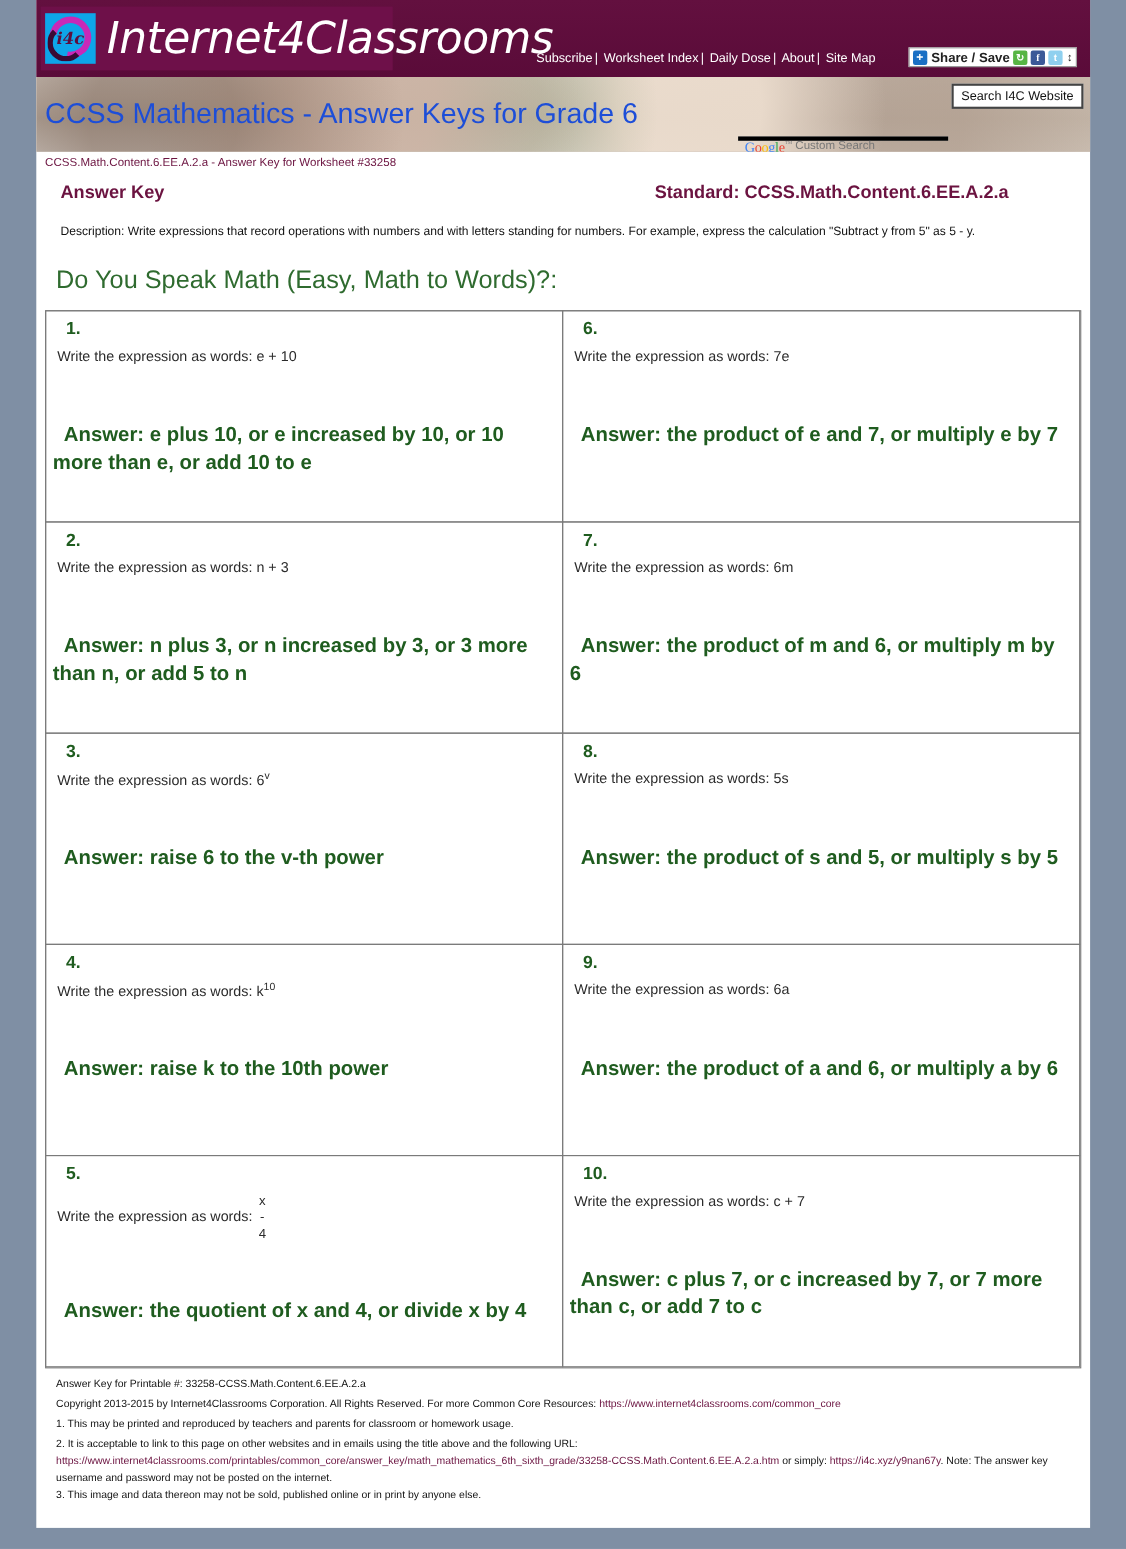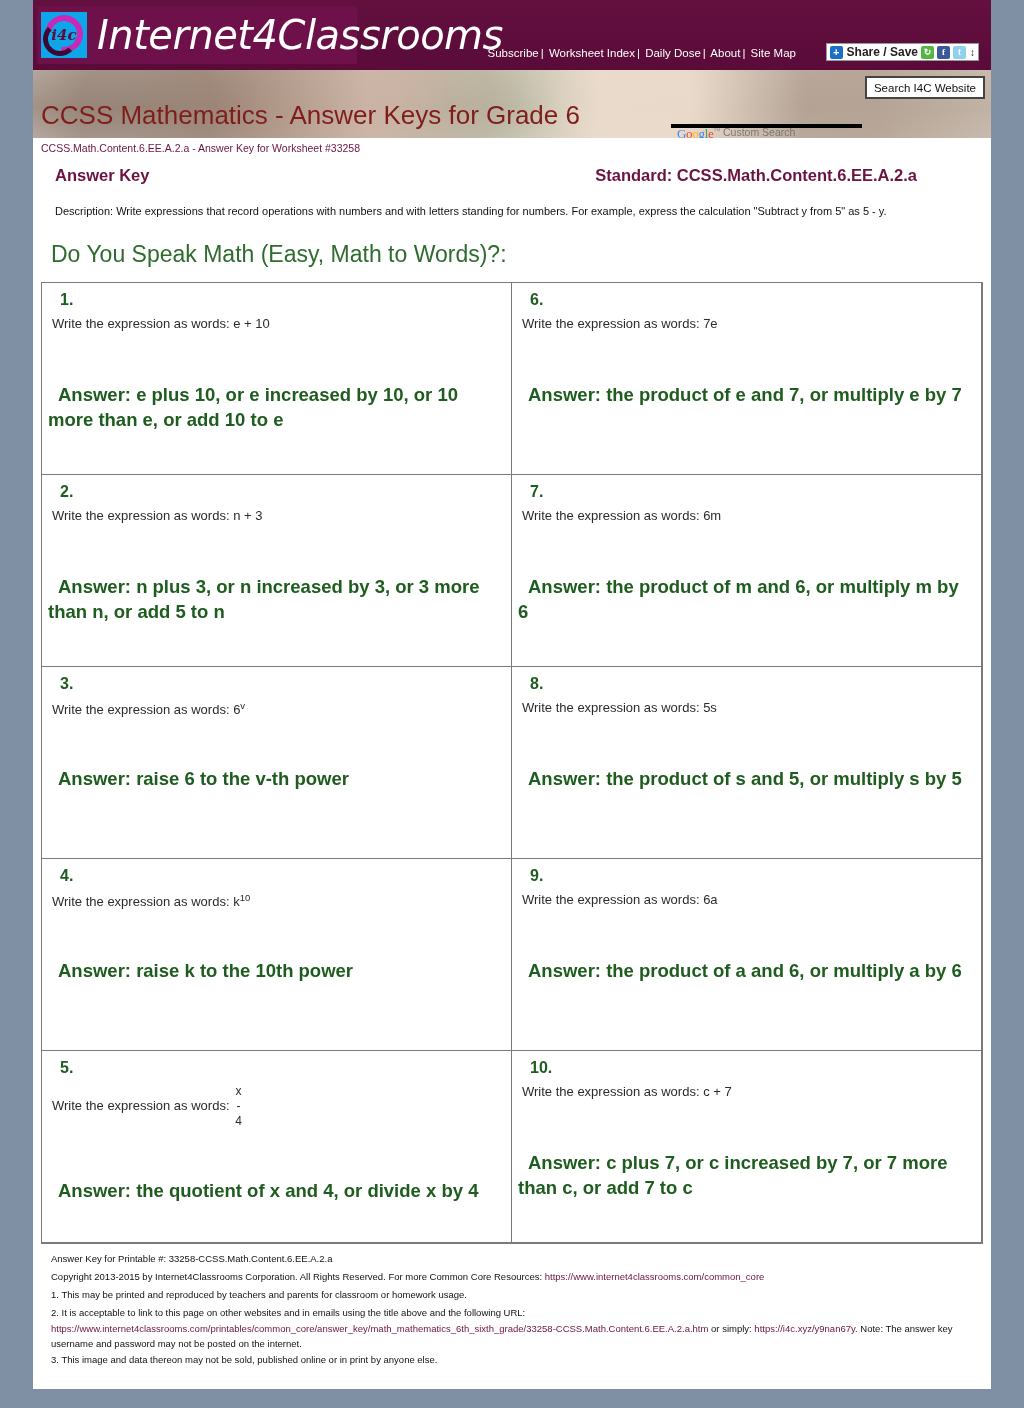--- a/index.html
+++ b/index.html
@@ -172,23 +172,23 @@
       radial-gradient(circle at 43% 45%, rgba(150,160,130,0.5) 0 9%, rgba(0,0,0,0) 28%),
       radial-gradient(circle at 62% 40%, rgba(235,220,205,0.95) 0 11%, rgba(0,0,0,0) 30%),
       radial-gradient(circle at 80% 65%, rgba(170,150,135,0.6) 0 10%, rgba(0,0,0,0) 30%),
       radial-gradient(circle at 93% 35%, rgba(200,185,170,0.7) 0 9%, rgba(0,0,0,0) 28%),
       linear-gradient(to bottom, #d6cec6 0%, #bdb3a9 55%, #d9d4ce 100%);
     filter: blur(0.4px);
   }
   .banner-title {
     position: absolute;
     left: 8px;
-    top: 30px;
+    top: 18px;
     font-size: 26px;
-    color: #7f1d1d;
+    color: #1d4ed8;
     font-family: "Liberation Sans", sans-serif;
     white-space: nowrap;
   }
   .search-wrap {
     position: absolute;
     right: 6px;
     top: 6px;
     display: flex;
     align-items: stretch;
     height: 23px;

